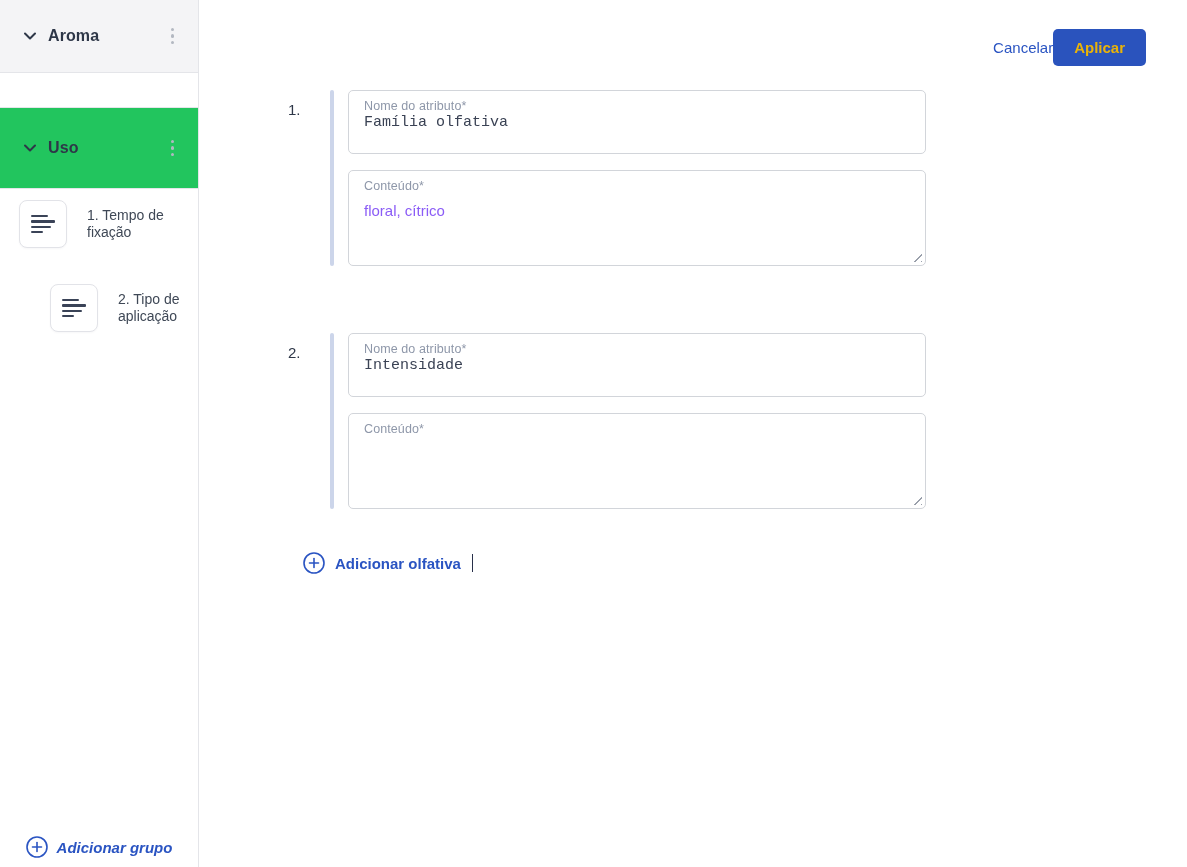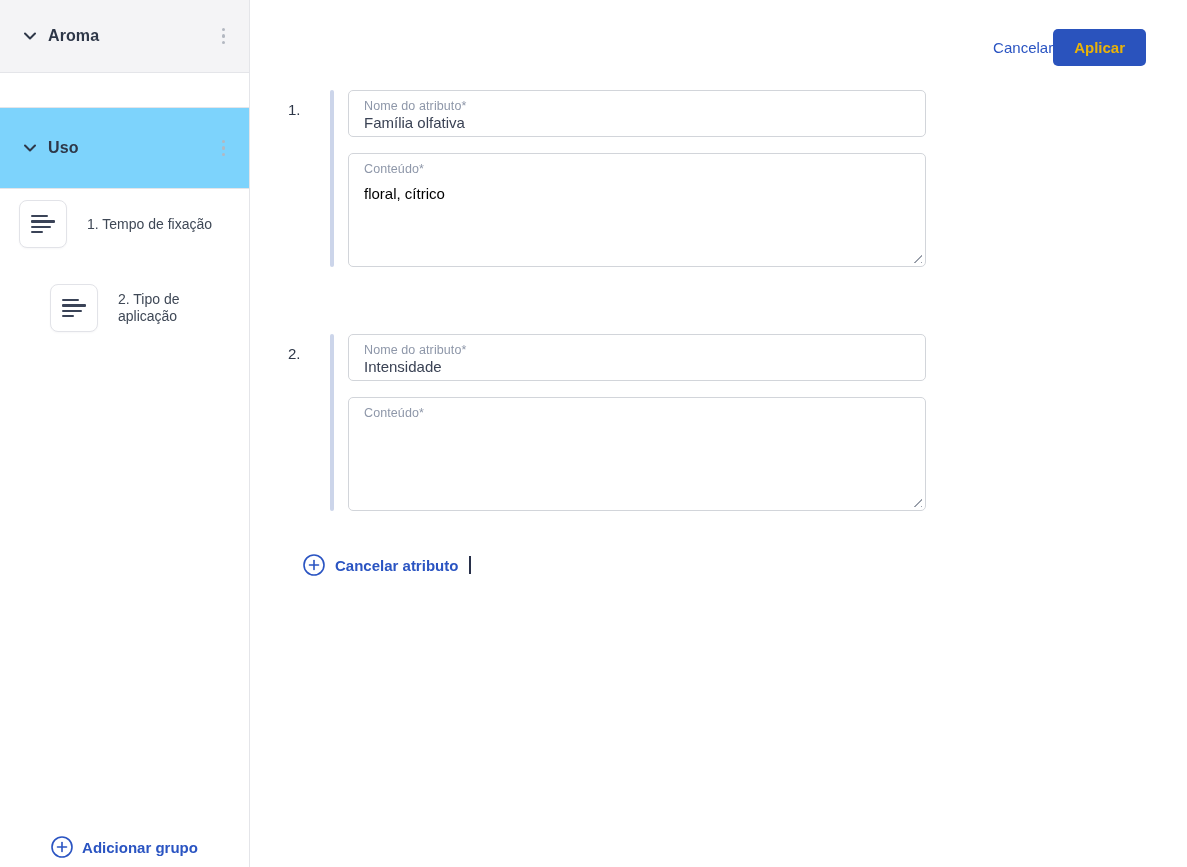--- a/index.html
+++ b/index.html
@@ -7,34 +7,34 @@
     width: 1187px; height: 867px;
     font-family: "Liberation Sans", "DejaVu Sans", sans-serif;
     background: #ffffff;
     overflow: hidden;
     color: #3f4856;
   }
 
   
   .sidebar {
     position: fixed; left: 0; top: 0;
-    width: 250px; height: 867px;
+    width: 199px; height: 867px;
     background: #ffffff;
     border-right: 1px solid #e4e5e9;
   }
   .group-header {
     display: flex; align-items: center;
     height: 73px;
     padding: 0 20px 0 24px;
     background: #f4f4f6;
     border-bottom: 1px solid #e4e5e9;
     cursor: pointer;
   }
   .group-header.plain {
-    background: #7dd3fc;
+    background: #22c55e;
     height: 82px;
     align-items: center;
   }
   .group-title {
     margin-left: 12px;
     font-size: 16px;
     font-weight: 700;
     color: #2e3748;
     letter-spacing: 0.1px;
   }
@@ -73,21 +73,21 @@
   .notes-icon i:nth-child(3) { width: 20px; }
   .notes-icon i:nth-child(4) { width: 12px; }
   .attr-item-label {
     font-size: 14px; line-height: 17px; color: #3f4856;
     max-width: 126px;
   }
 
   .add-group {
     position: absolute; bottom: 9px; left: 0; right: 0;
     display: flex; align-items: center; justify-content: center;
-    gap: 9px; cursor: pointer;
+    gap: 9px; cursor: pointer; font-style: italic;
   }
   .blue-link-label {
     font-size: 15px; font-weight: 700; color: #2a54c2;
   }
 
   
   .main { margin-left: 250px; height: 100%; background: #fff; position: relative; }
 
   .topbar {
     display: flex; justify-content: flex-end; align-items: center;
@@ -119,37 +119,37 @@
     align-self: stretch;
   }
   .fields { margin-left: 14px; display: flex; flex-direction: column; gap: 16px; }
   .field {
     position: relative;
     width: 578px;
     border: 1px solid #d2d5da;
     border-radius: 5px;
     background: #fff;
   }
-  .field.name { height: 47px; }
-  .field.content { height: 114px; }
+  .field.name { height: 64px; }
+  .field.content { height: 96px; }
   .field-label {
     position: absolute; top: 8px; left: 15px;
     font-size: 12.5px; color: #8e97a9; letter-spacing: 0.1px;
     pointer-events: none;
   }
   .field input {
     position: absolute; top: 23px; left: 15px; right: 10px;
     border: none; outline: none; background: transparent;
-    font-family: Liberation Sans, sans-serif; font-size: 15px; color: #3a4254;
+    font-family: Liberation Mono, monospace; font-size: 15px; color: #3a4254;
     padding: 0;
   }
   .field textarea {
     position: absolute; top: 31px; left: 15px; right: 8px; bottom: 6px;
     border: none; outline: none; background: transparent; resize: none;
-    font-family: inherit; font-size: 15px; color: #000000;
+    font-family: inherit; font-size: 15px; color: #8b5cf6;
   }
   .resize-handle {
     position: absolute; right: 3px; bottom: 3px;
     width: 9px; height: 9px; cursor: nwse-resize;
     background: repeating-linear-gradient(135deg,
       transparent, transparent 2px, #9aa0ab 2px, #9aa0ab 3.2px, transparent 3.2px, transparent 5px);
     clip-path: polygon(100% 0, 100% 100%, 0 100%);
   }
 
   .add-attribute {
@@ -274,17 +274,17 @@
   </section>
 
   <div class="add-attribute">
     <span class="plus-circle">
       <svg viewBox="0 0 22 22" width="22" height="22">
         <circle cx="11" cy="11" r="10" fill="none" stroke="#2a54c2" stroke-width="1.6"></circle>
         <line x1="11" y1="6.5" x2="11" y2="15.5" stroke="#2a54c2" stroke-width="1.6" stroke-linecap="round"></line>
         <line x1="6.5" y1="11" x2="15.5" y2="11" stroke="#2a54c2" stroke-width="1.6" stroke-linecap="round"></line>
       </svg>
     </span>
-    <span class="blue-link-label">Cancelar atributo</span>
+    <span class="blue-link-label">Adicionar olfativa</span>
       <span class="text-caret"></span>
   </div>
 
 </main>
 
 </body></html>

